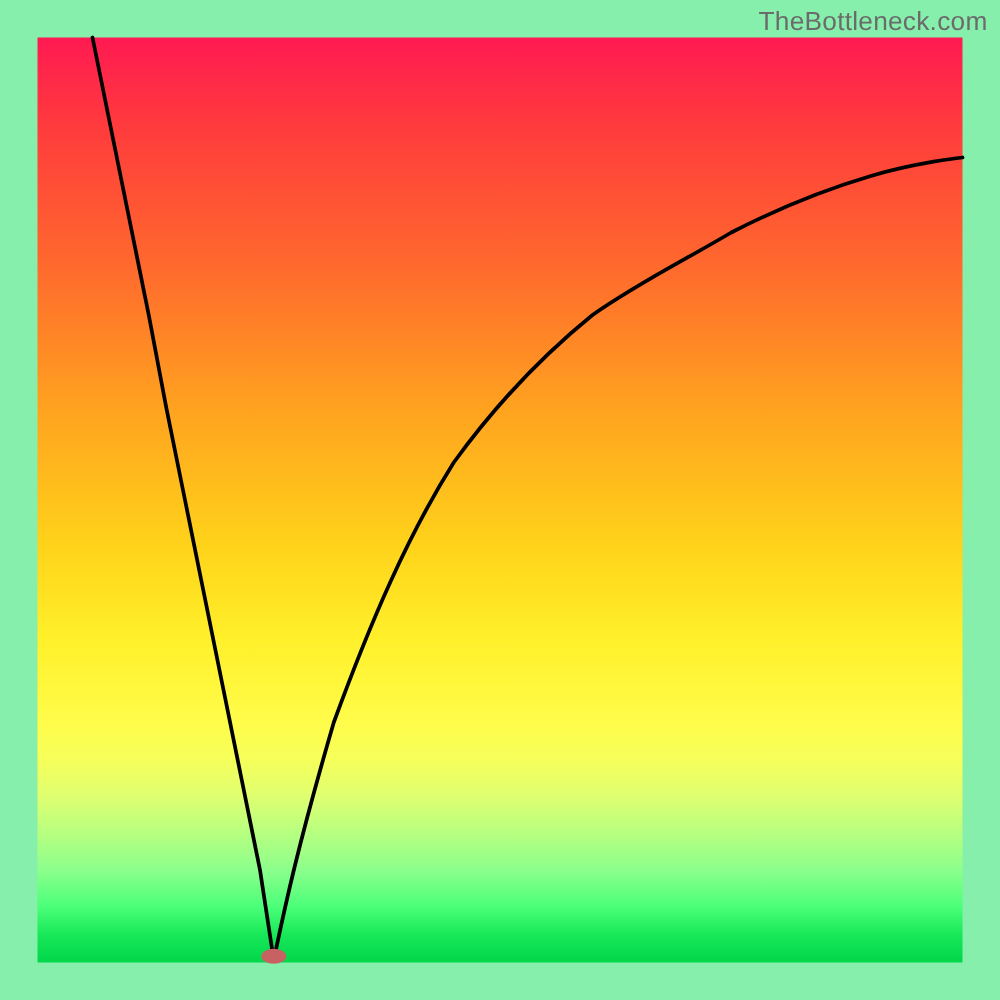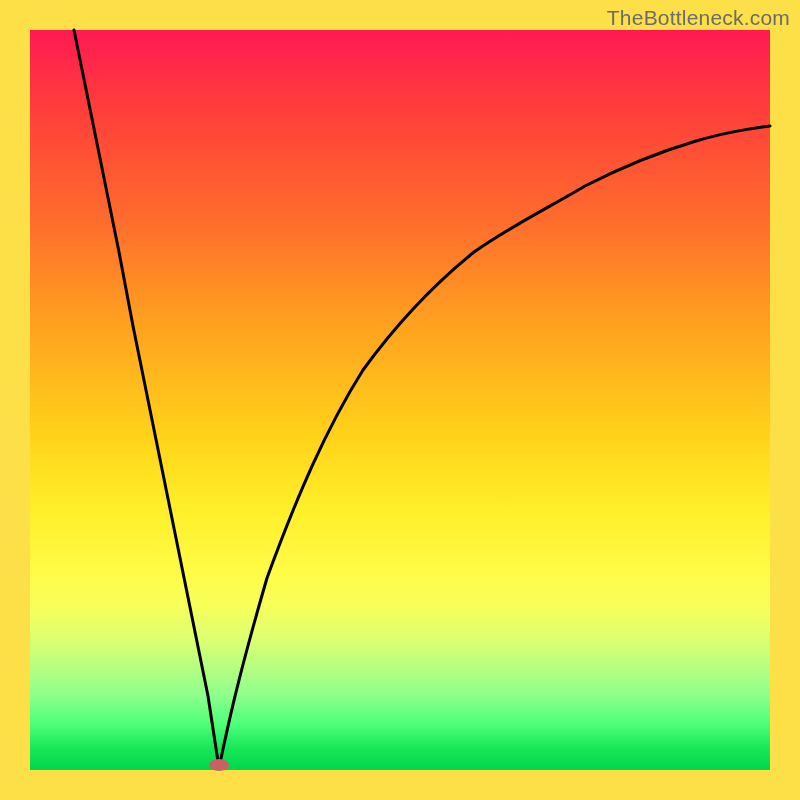--- a/index.html
+++ b/index.html
@@ -8,21 +8,21 @@
     width: 800px;
     height: 800px;
     background: #000;
     font-family: Arial, Helvetica, sans-serif;
     overflow: hidden;
   }
   .frame {
     position: relative;
     width: 800px;
     height: 800px;
-    background: #fde047;
+    background: #86efac;
     text-decoration: underline;
   }
   .plot {
     position: absolute;
     left: 30px;
     top: 30px;
     width: 740px;
     height: 740px;
     background: linear-gradient(to bottom,
       #ff1a52 0%,

